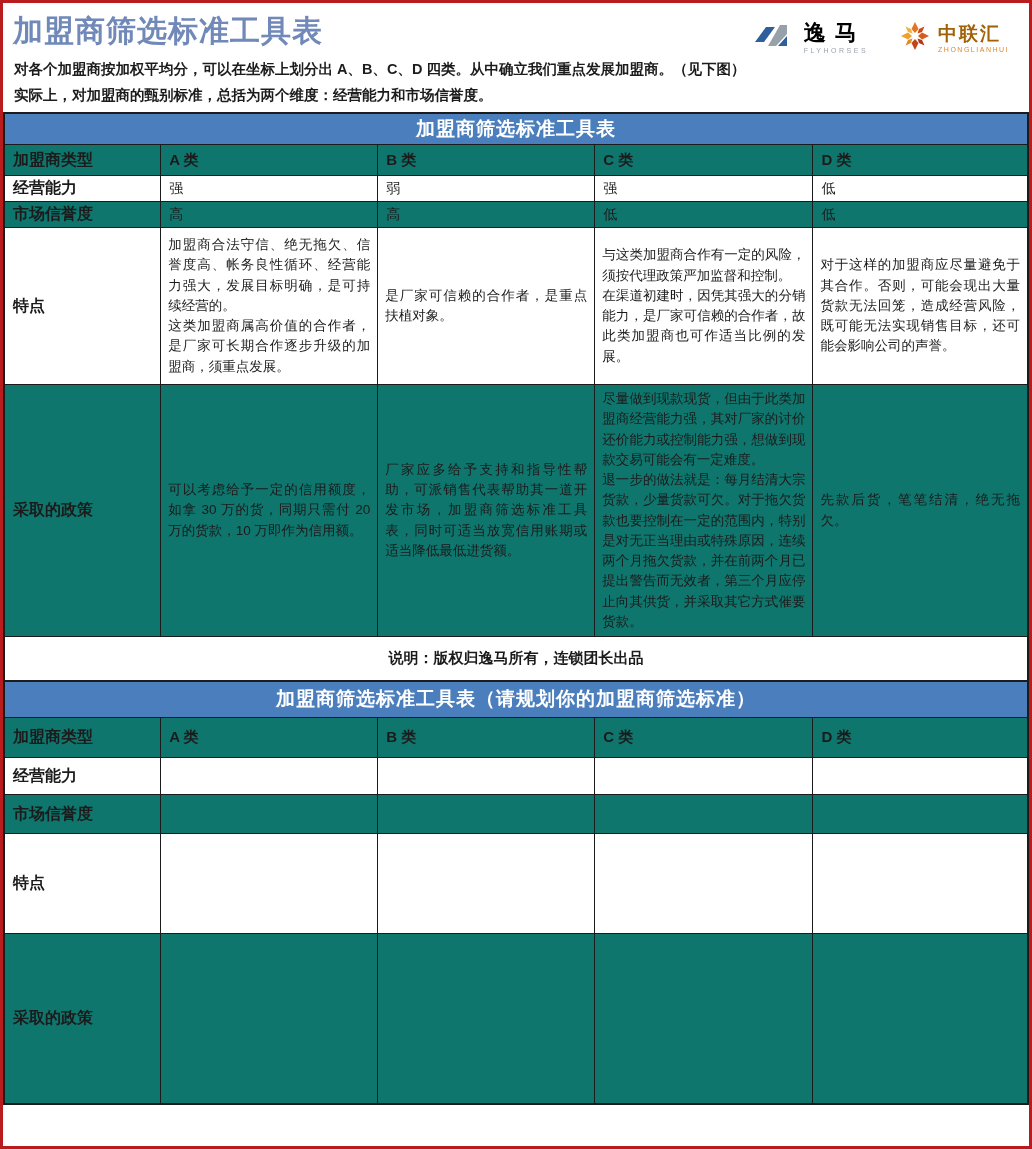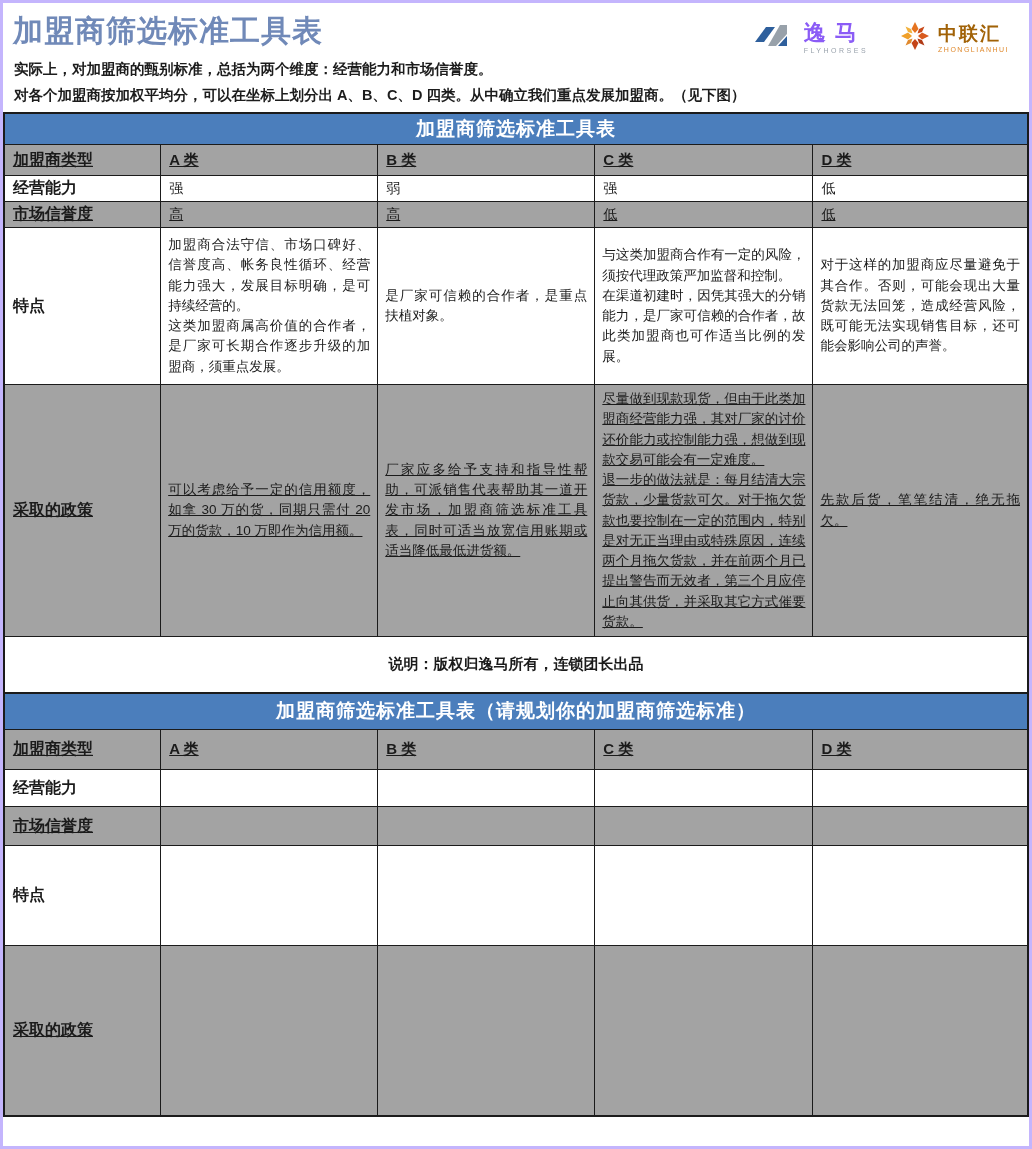--- a/index.html
+++ b/index.html
@@ -5,59 +5,59 @@
   html,body { margin:0; padding:0; background:#ffffff; }
   body {
     width:1032px;
     font-family:"Liberation Sans","DejaVu Sans",sans-serif;
     color:#1b1b1b;
     -webkit-font-smoothing:antialiased;
   }
   .frame {
     box-sizing:border-box;
     width:1032px; height:1149px;
-    border:3px solid #c4b5fd;
+    border:3px solid #b91c1c;
     background:#ffffff;
     overflow:hidden;
   }
   
   .top { padding:6px 6px 0 8px; }
   .top-row { display:flex; justify-content:space-between; align-items:flex-start; }
   .page-title {
     margin:2px 0 8px 2px;
     font-size:30px; font-weight:bold; letter-spacing:1px;
     color:#7089b8;
   }
   .intro {
     margin:0 0 7px 3px;
     font-size:14.5px; font-weight:bold; color:#1c1c1c;
   }
   .logos { display:flex; align-items:center; gap:30px; padding:10px 14px 0 0; flex-shrink:0; }
   .logo { display:flex; align-items:center; gap:6px; }
   .logo-textcol { display:flex; flex-direction:column; line-height:1; }
-  .fly-name { font-size:22px; font-weight:bold; color:#8b5cf6; letter-spacing:9px; }
+  .fly-name { font-size:22px; font-weight:bold; color:#000000; letter-spacing:9px; }
   .fly-sub  { font-size:7px; color:#9aa3ad; letter-spacing:2.5px; margin-top:3px; }
   .zlh-name { font-size:19px; font-weight:bold; color:#a16207; letter-spacing:2px; }
   .zlh-sub  { font-size:7px; color:#e08a2e; letter-spacing:1.5px; margin-top:3px; }
   
   table {
     border-collapse:collapse; table-layout:fixed;
     width:1026px; margin:0 auto;
     border:2px solid #1b1b1b;
   }
   td, th {
     border:1px solid #1b1b1b;
     box-sizing:border-box;
     padding:2px 8px;
     vertical-align:middle;
     text-align:left;
     font-weight:normal;
     overflow:hidden;
   }
-  .gray { background:#a3a3a3;text-decoration:underline; }
+  .gray { background:#0f766e; }
   .blue-head td {
     background:#4b7ebc; color:#ffffff;
     font-weight:bold; font-size:19px; text-align:center;
     letter-spacing:1px;
   }
   th.row-label { font-size:16px; font-weight:bold; }
   td.col-head  { font-size:15px; font-weight:bold; }
   td.val { font-size:14px; }
   td.longtext {
     font-size:13.5px; line-height:1.5;
@@ -65,21 +65,21 @@
     padding:4px 7px;
   }
   td.note-cell { font-weight:bold; text-align:center; font-size:15px; }
   
   .t1 .r-head  td { height:31px; }
   .t1 .r-type  th, .t1 .r-type td { height:31px; }
   .t1 .r-abil  th, .t1 .r-abil td { height:25px; }
   .t1 .r-rep   th, .t1 .r-rep  td { height:25px; }
   .t1 .r-feat  th, .t1 .r-feat td { height:157px; }
   .t1 .r-pol   th, .t1 .r-pol  td { height:200px; }
-  .t1 .r-note  td { height:56px; }
+  .t1 .r-note  td { height:44px; }
   
   .t2 { margin-top:-2px; }
   .t2 .r-head td { height:37px; }
   .t2 .r-type th, .t2 .r-type td { height:40px; }
   .t2 .r-abil th, .t2 .r-abil td { height:37px; }
   .t2 .r-rep  th, .t2 .r-rep  td { height:39px; }
   .t2 .r-feat th, .t2 .r-feat td { height:100px; }
   .t2 .r-pol  th, .t2 .r-pol  td { height:170px; }
 </style>
 </head>
@@ -119,22 +119,22 @@
               </g>
             </svg>
           </span>
           <div class="logo-textcol">
             <span class="zlh-name">中联汇</span>
             <span class="zlh-sub">ZHONGLIANHUI</span>
           </div>
         </div>
       </div>
     </div>
+    <p class="intro">对各个加盟商按加权平均分，可以在坐标上划分出 A、B、C、D 四类。从中确立我们重点发展加盟商。（见下图）</p>
     <p class="intro">实际上，对加盟商的甄别标准，总括为两个维度：经营能力和市场信誉度。</p>
-    <p class="intro">对各个加盟商按加权平均分，可以在坐标上划分出 A、B、C、D 四类。从中确立我们重点发展加盟商。（见下图）</p>
   </div>
 
   <table class="t1">
     <colgroup>
       <col style="width:15.3%">
         <col style="width:21.2%">
         <col style="width:21.2%">
         <col style="width:21.3%">
         <col style="width:21.0%">
     </colgroup>
@@ -158,21 +158,21 @@
     </tr>
     <tr class="r-rep">
       <th class="row-label gray">市场信誉度</th>
       <td class="val gray">高</td>
       <td class="val gray">高</td>
       <td class="val gray">低</td>
       <td class="val gray">低</td>
     </tr>
     <tr class="r-feat">
       <th class="row-label">特点</th>
-      <td class="longtext">加盟商合法守信、市场口碑好、信誉度高、帐务良性循环、经营能力强大，发展目标明确，是可持续经营的。
+      <td class="longtext">加盟商合法守信、绝无拖欠、信誉度高、帐务良性循环、经营能力强大，发展目标明确，是可持续经营的。
 这类加盟商属高价值的合作者，是厂家可长期合作逐步升级的加盟商，须重点发展。</td>
       <td class="longtext">是厂家可信赖的合作者，是重点扶植对象。</td>
       <td class="longtext">与这类加盟商合作有一定的风险，须按代理政策严加监督和控制。
 在渠道初建时，因凭其强大的分销能力，是厂家可信赖的合作者，故此类加盟商也可作适当比例的发展。</td>
       <td class="longtext">对于这样的加盟商应尽量避免于其合作。否则，可能会现出大量货款无法回笼，造成经营风险，既可能无法实现销售目标，还可能会影响公司的声誉。</td>
     </tr>
     <tr class="r-pol">
       <th class="row-label gray">采取的政策</th>
       <td class="longtext gray">可以考虑给予一定的信用额度，如拿 30 万的货，同期只需付 20 万的货款，10 万即作为信用额。</td>
       <td class="longtext gray">厂家应多给予支持和指导性帮助，可派销售代表帮助其一道开发市场，加盟商筛选标准工具表，同时可适当放宽信用账期或适当降低最低进货额。</td>

